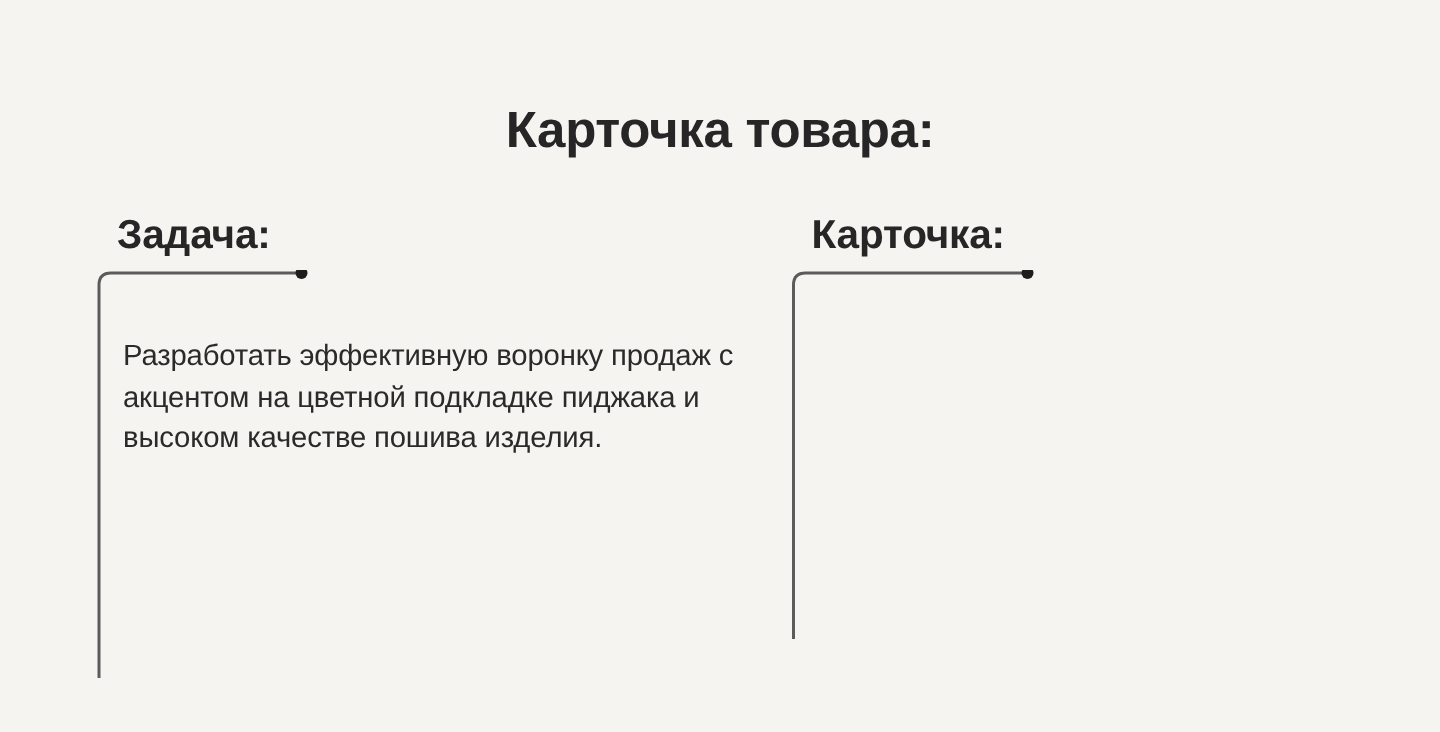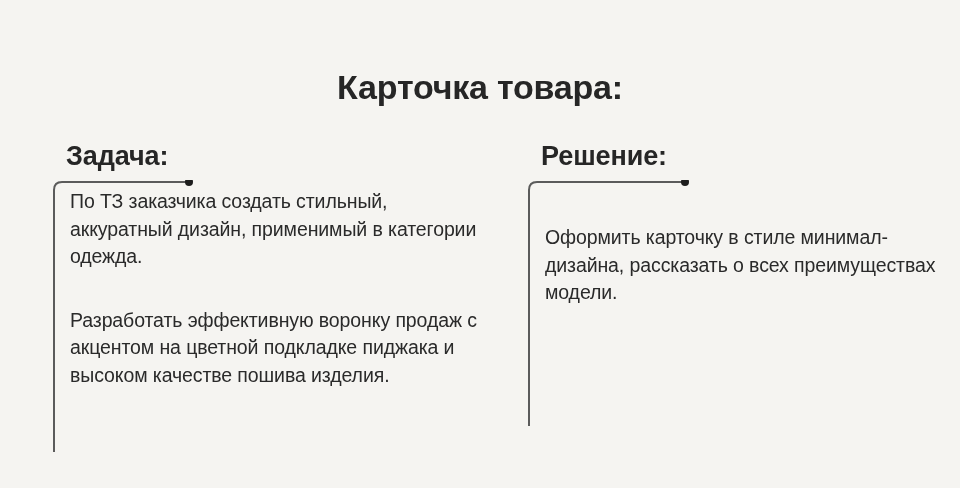--- a/index.html
+++ b/index.html
@@ -31,21 +31,21 @@
     font-weight: bold;
     color: #262626;
     letter-spacing: -0.2px;
   }
 
   
   .column {
     position: absolute;
     top: 140px;
   }
-  .column-left  { left: 52px;  width: 440px; }
+  .column-left  { left: 64px;  width: 440px; }
   .column-right { left: 527px; width: 430px; }
 
   .column-heading {
     font-size: 27px;
     font-weight: bold;
     color: #262626;
     margin: 0 0 8px 14px;
     letter-spacing: -0.1px;
     line-height: 32px;
   }
@@ -97,35 +97,33 @@
 
     <div class="column-heading">Задача:</div>
 
     <div class="bracket-wrap">
       <svg class="bracket" width="200" height="275" viewBox="0 0 200 275">
         <path class="bracket-line" d="M 2 272 L 2 10 Q 2 2 10 2 L 136 2"></path>
         <circle class="bracket-dot" cx="137" cy="2" r="4"></circle>
       </svg>
 
       <div class="body-block">
-        <p class="paragraph">По ТЗ заказчика создать стильный, аккуратный дизайн, применимый в категории одежда.</p>
         <p class="paragraph">Разработать эффективную воронку продаж с акцентом на цветной подкладке пиджака и высоком качестве пошива изделия.</p>
       </div>
     </div>
   </div>
 
   <div class="column column-right">
 
-    <div class="column-heading">Решение:</div>
+    <div class="column-heading">Карточка:</div>
 
     <div class="bracket-wrap">
       <svg class="bracket" width="200" height="250" viewBox="0 0 200 250">
         <path class="bracket-line" d="M 2 246 L 2 10 Q 2 2 10 2 L 157 2"></path>
         <circle class="bracket-dot" cx="158" cy="2" r="4"></circle>
       </svg>
 
       <div class="body-block">
-        <p class="paragraph">Оформить карточку в стиле минимал-дизайна, рассказать о всех преимуществах модели.</p>
       </div>
     </div>
   </div>
 
 </div>
 
 </body></html>

